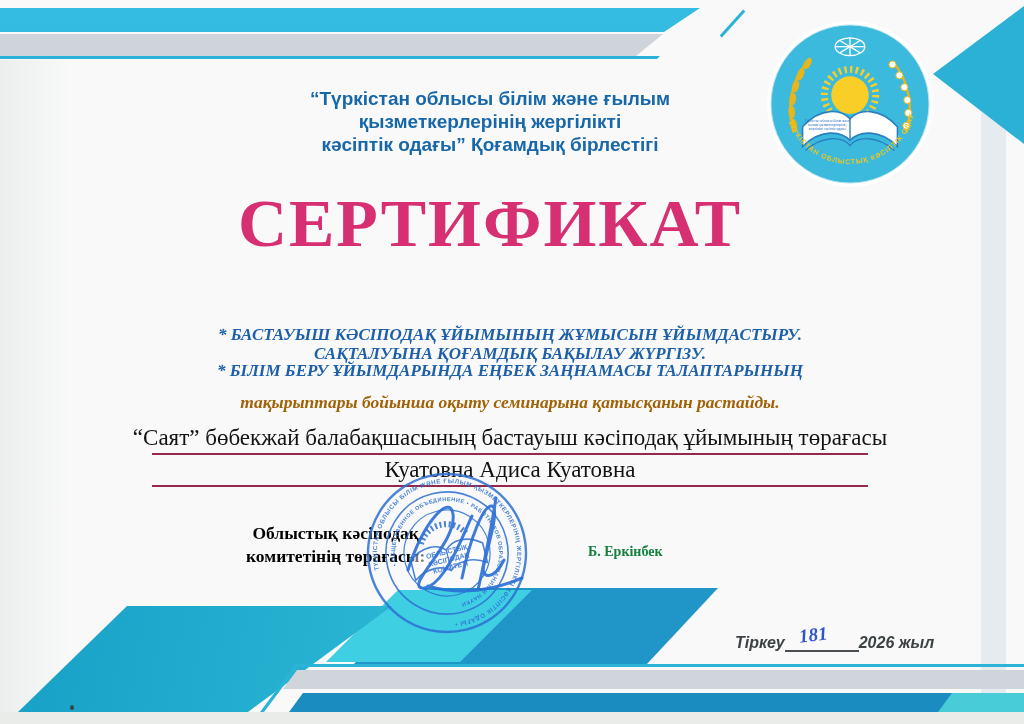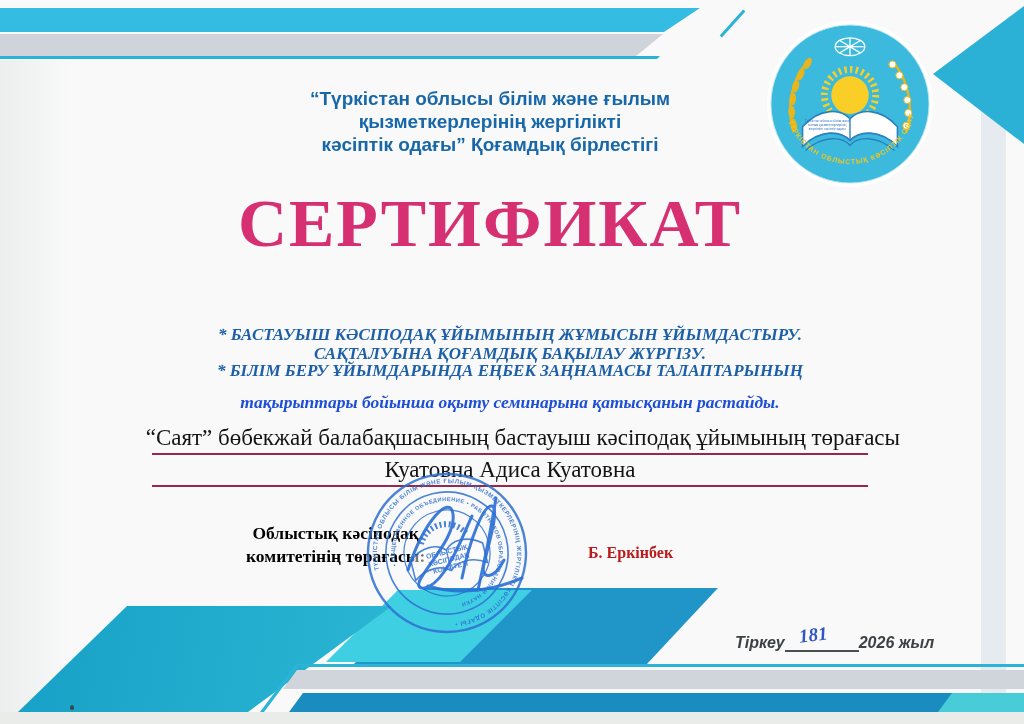--- a/index.html
+++ b/index.html
@@ -47,28 +47,28 @@
   .org-header{left:80px;top:87px;width:820px;text-align:center;
     color:#1767a9;font-weight:bold;font-size:19px;line-height:23px;}
   .cert-title{left:60px;top:184px;width:860px;text-align:center;
     font-family:Liberation Serif, serif;font-weight:bold;font-size:68px;
     letter-spacing:2px;color:#d63072;}
   .topic{left:80px;width:860px;text-align:center;
     font-family:"Liberation Serif",serif;font-style:italic;font-weight:bold;
     color:#1d5fa8;font-size:17px;}
   .confirm{left:80px;top:392px;width:860px;text-align:center;
     font-family:"Liberation Serif",serif;font-style:italic;font-weight:bold;
-    color:#1d4ed8;font-size:17.5px;}
+    color:#a16207;font-size:17.5px;}
   .recipient{left:120px;width:780px;text-align:center;
     font-family:"Liberation Serif",serif;color:#131313;font-size:23px;}
   .rule{height:2px;background:#95284c;left:152px;width:716px;}
   .role{left:246px;top:522px;font-family:"Liberation Serif",serif;font-weight:bold;
     color:#000000;font-size:17.5px;line-height:23px;text-align:center;}
   .signer-name{left:588px;top:544px;font-family:"Liberation Serif",serif;
-    font-weight:bold;color:#b91c1c;font-size:16px;}
+    font-weight:bold;color:#15803d;font-size:14px;}
   .reg{left:735px;top:634px;display:flex;align-items:flex-end;
     color:#3c4144;font-size:16px;font-weight:bold;font-style:italic;}
   .reg-line{position:relative;width:74px;border-bottom:2px solid #4a4f53;height:16px;}
   .reg-number{position:absolute;left:14px;top:-10px;color:#3356c0;
     font-family:"Liberation Serif",serif;font-style:italic;font-size:19px;
     font-weight:bold;transform:rotate(-7deg);}
   .stamp-wrap{left:362px;top:468px;width:170px;height:170px;opacity:.85;}
   .sig-wrap{left:398px;top:478px;width:150px;height:132px;opacity:.9;}
   .logo-wrap{left:766px;top:20px;width:168px;height:168px;}
 </style>
@@ -102,21 +102,21 @@
   </div>
 
   <div class="abs cert-title">СЕРТИФИКАТ</div>
 
   <div class="abs topic" style="top:287px;margin-top:38px;">* БАСТАУЫШ КӘСІПОДАҚ ҰЙЫМЫНЫҢ ЖҰМЫСЫН ҰЙЫМДАСТЫРУ.</div>
   <div class="abs topic" style="top:321px;margin-top:40px;">* БІЛІМ БЕРУ ҰЙЫМДАРЫНДА ЕҢБЕК ЗАҢНАМАСЫ ТАЛАПТАРЫНЫҢ</div>
   <div class="abs topic" style="top:344px;">САҚТАЛУЫНА ҚОҒАМДЫҚ БАҚЫЛАУ ЖҮРГІЗУ.</div>
 
   <div class="abs confirm">тақырыптары бойынша оқыту семинарына қатысқанын растайды.</div>
 
-  <div class="abs recipient" style="top:425px;text-align:right;">“Саят” бөбекжай балабақшасының бастауыш кәсіподақ ұйымының төрағасы</div>
+  <div class="abs recipient" style="top:425px;">“Саят” бөбекжай балабақшасының бастауыш кәсіподақ ұйымының төрағасы</div>
   <div class="abs rule" style="top:453px;"></div>
   <div class="abs recipient" style="top:457px;">Куатовна Адиса Куатовна</div>
   <div class="abs rule" style="top:485px;"></div>
 
   <div class="abs role">
     <div>Облыстық кәсіподақ</div>
     <div>комитетінің төрағасы:</div>
   </div>
   <div class="abs signer-name">Б. Еркінбек</div>
 

